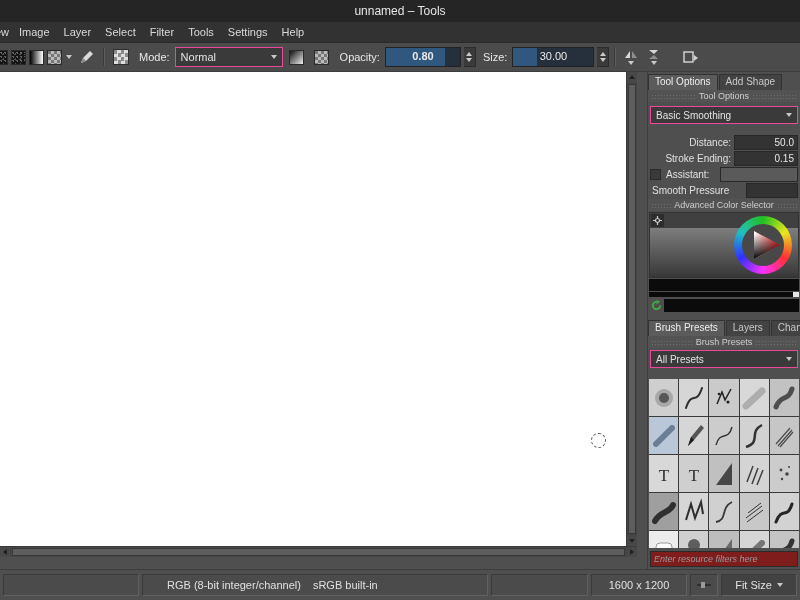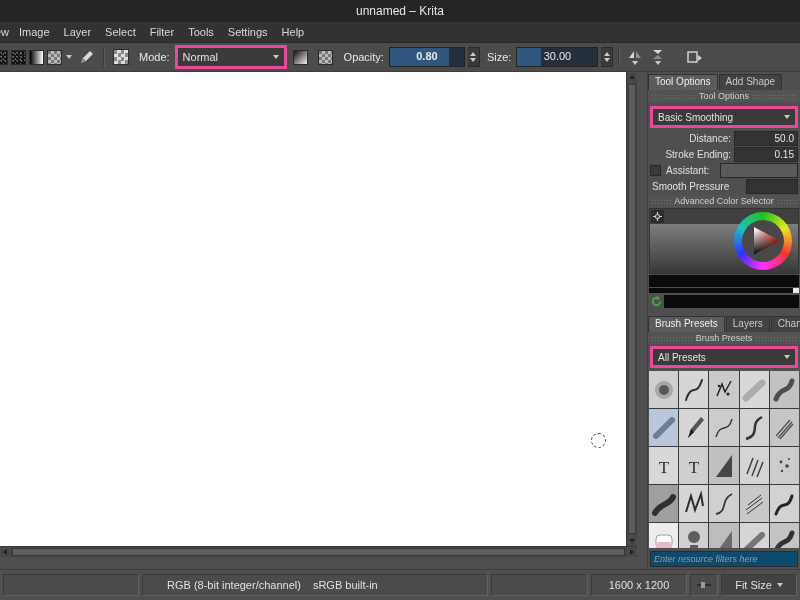--- a/index.html
+++ b/index.html
@@ -32,21 +32,21 @@
       #141414;background-size:4px 4px,5px 5px,auto;}
   .thumb.grad{background:linear-gradient(90deg,#000,#fff);}
   .thumb.pattern{background:
       repeating-conic-gradient(#bbb 0 25%, #777 0 50%);background-size:6px 6px;}
   .tb-caret{width:0;height:0;border-left:3px solid transparent;border-right:3px solid transparent;
     border-top:4px solid #c9c9c9;margin:0 1px;}
   .tb-btn{width:22px;height:22px;display:flex;align-items:center;justify-content:center;
     border-radius:2px;flex:0 0 auto;}
   .tb-sep{width:1px;height:18px;background:#3a3a3a;border-right:1px solid #5e5e5e;margin:0 2px;}
   .tb-label{color:#e8e8e8;margin:0 2px 0 4px;white-space:nowrap;}
-  .combo{height:18px;background:#3a3a3a;border:3px solid #ec4899;display:flex;align-items:center;
+  .combo{height:18px;background:#3a3a3a;border:1px solid #ec4899;display:flex;align-items:center;
     padding:0 5px;gap:12px;color:#e2e2e2;}
   .combo .caret-down{margin-left:auto;}
   .caret-down{width:0;height:0;border-left:3px solid transparent;border-right:3px solid transparent;
     border-top:4px solid #c9c9c9;}
   .mode-combo{width:96px;}
   .sliderspin{height:18px;background:#26303c;border:1px solid #222;position:relative;overflow:hidden;}
   .sliderspin .fill{position:absolute;top:0;left:0;bottom:0;background:#30587e;}
   .sliderspin .slider-text{position:relative;text-align:center;line-height:17px;color:#e8e8e8;font-size:11px;}
   .op-slider{width:74px;font-weight:bold;}
   .sz-slider{width:80px;}
@@ -83,21 +83,21 @@
   .docker{width:152px;flex:0 0 auto;background:#4f4f4f;border-left:1px solid #3e3e3e;
     display:flex;flex-direction:column;min-height:0;overflow:hidden;}
   .dock-tabs{display:flex;height:16px;margin-top:2px;overflow:hidden;flex:0 0 auto;}
   .dock-tab{padding:1px 6px 0;font-size:10px;background:#434343;border:1px solid #323232;border-bottom:none;
     color:#c8c8c8;white-space:nowrap;margin-right:1px;}
   .dock-tab.active{background:#5b5b5b;color:#eee;}
   .dock-title{height:12px;display:flex;align-items:center;flex:0 0 auto;background:#535353;}
   .dock-title .dots{flex:1;height:5px;margin:0 3px;
     background-image:radial-gradient(#6e6e6e 30%, transparent 32%);background-size:3px 3px;}
   .dock-title .t{font-size:9px;color:#cfcfcf;white-space:nowrap;}
-  .opt-combo{margin:4px 2px 2px;height:16px;font-size:10px;flex:0 0 auto;}
+  .opt-combo{margin:4px 2px 10px;height:16px;font-size:10px;flex:0 0 auto;}
   .opt-rows{flex:0 0 auto;}
   .opt-row{display:flex;align-items:center;height:15px;margin:1px 2px;font-size:10px;}
   .opt-row .lbl{flex:1;text-align:right;padding-right:3px;color:#e0e0e0;white-space:nowrap;}
   .opt-row .lbl.left{text-align:left;padding-left:2px;}
   .val-box{width:56px;height:13px;background:#333;border:1px solid #282828;color:#e6e6e6;
     text-align:right;line-height:13px;padding:0 3px;flex:0 0 auto;}
   .val-box.small{width:44px;}
   .val-box.disabled{background:#5a5a5a;color:#9a9a9a;width:70px;}
   .checkbox{width:9px;height:9px;background:#3a3a3a;border:1px solid #2a2a2a;margin-right:3px;flex:0 0 auto;}
 
@@ -118,21 +118,21 @@
   .refresh-row{display:flex;margin:2px 1px 0;height:13px;flex:0 0 auto;}
   .refresh-btn{width:14px;height:13px;display:flex;align-items:center;justify-content:center;background:#4f4f4f;}
   .refresh-row .strip-fill{flex:1;background:#0b0b0b;margin-left:1px;}
   .dock-gap{height:6px;flex:0 0 auto;}
 
   
   .preset-grid{flex:1 1 auto;margin:1px;background:#3a3a3a;display:grid;
     grid-template-columns:repeat(5,1fr);grid-auto-rows:37px;gap:1px;overflow:hidden;min-height:0;
     align-content:start;}
   .cell{display:flex;align-items:center;justify-content:center;overflow:hidden;}
-  .search{height:14px;margin:2px;background:#0c4a6e;border:1px solid #2b2b2b;color:#9a9a9a;
+  .search{height:14px;margin:2px;background:#7f1d1d;border:1px solid #2b2b2b;color:#9a9a9a;
     font-style:italic;font-size:9px;padding:0 3px;outline:none;flex:0 0 auto;
     font-family:"Liberation Sans",sans-serif;}
   .search::placeholder{color:#9a9a9a;font-style:italic;}
 
   
   .statusbar{height:30px;flex:0 0 auto;background:#4f4f4f;border-top:1px solid #3c3c3c;
     display:flex;align-items:center;padding:0 3px;gap:3px;}
   .sb-sec{height:20px;display:flex;align-items:center;justify-content:center;gap:12px;
     border:1px solid;border-color:#3a3a3a #616161 #616161 #3a3a3a;background:#4b4b4b;
     padding:0 8px;font-size:11px;color:#e0e0e0;white-space:nowrap;}
@@ -144,21 +144,21 @@
   .zoom-track{width:14px;height:2px;background:#2e2e2e;position:relative;}
   .zoom-knob{position:absolute;left:4px;top:-2px;width:4px;height:6px;background:#9a9a9a;}
   .sb-sec.fit{width:58px;background:#424242;gap:5px;}
 </style>
 </head>
 <body>
 
 <div class="window">
 
   <div class="titlebar">
-    <span>unnamed – Krita</span>
+    <span>unnamed – Tools</span>
   </div>
 
   <div class="menubar">
       <div class="menu-item clipped">View</div>
       <div class="menu-item">Image</div>
       <div class="menu-item">Layer</div>
       <div class="menu-item">Select</div>
       <div class="menu-item">Filter</div>
       <div class="menu-item">Tools</div>
       <div class="menu-item">Settings</div>

